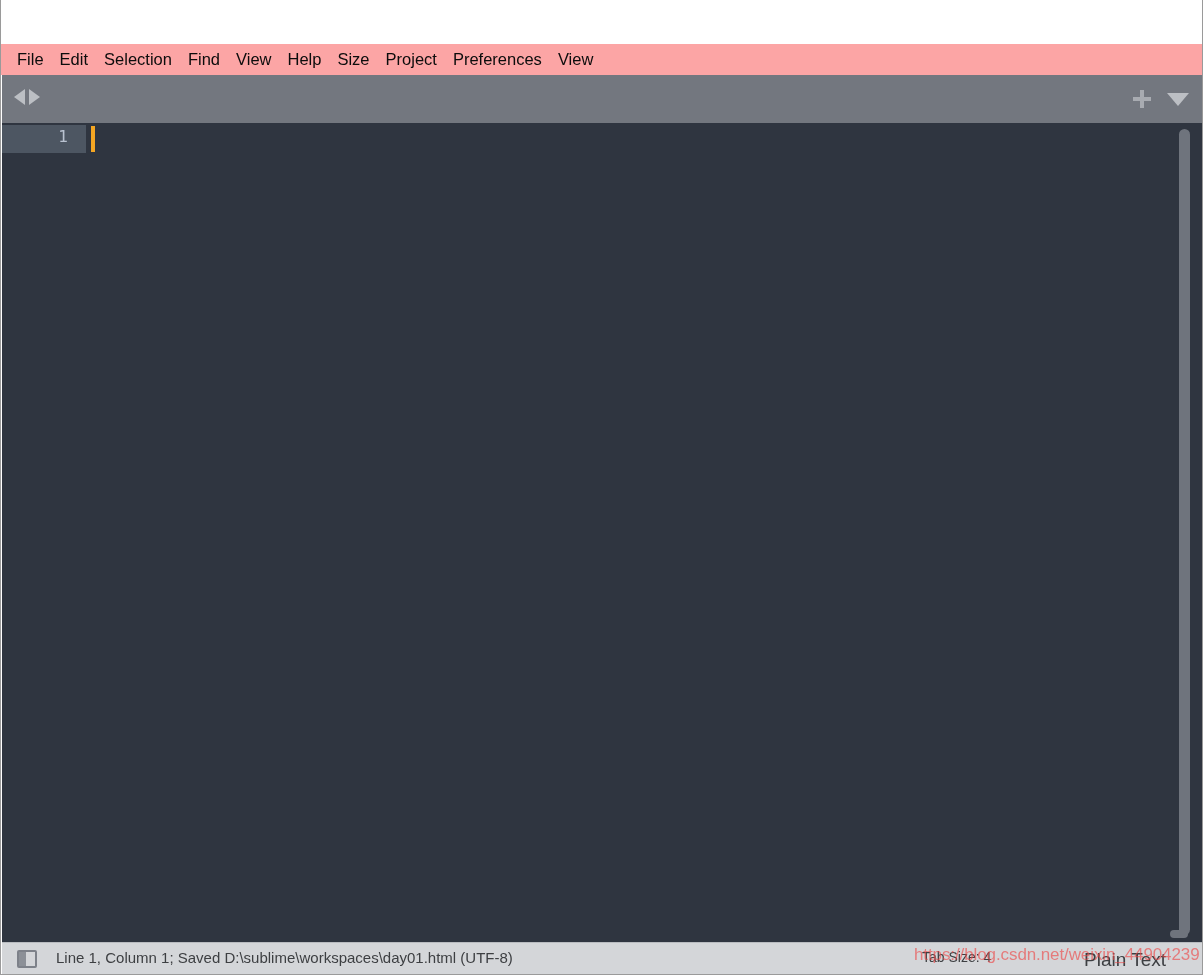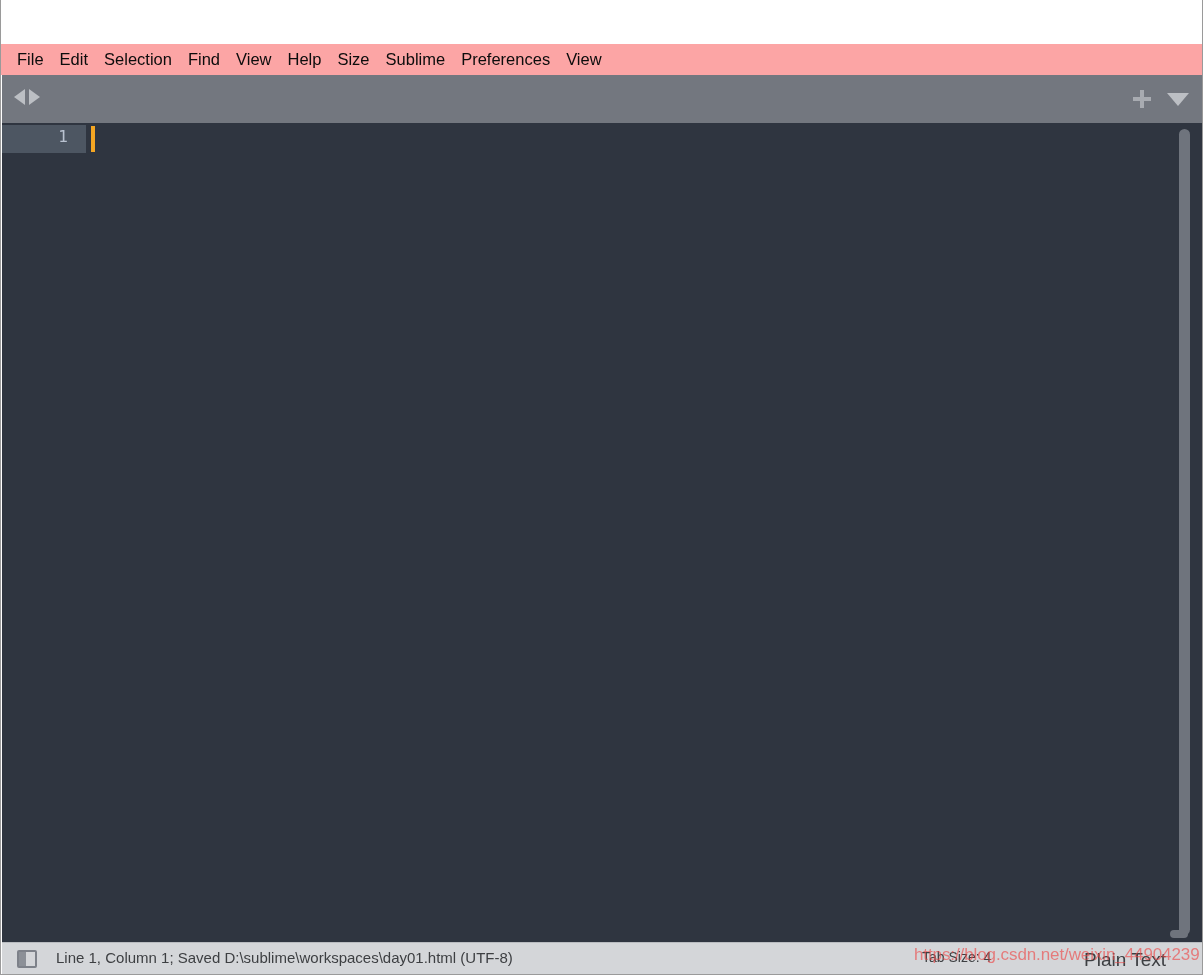--- a/index.html
+++ b/index.html
@@ -275,21 +275,21 @@
 
 
   <div class="menubar">
     <div class="menu-item">File</div>
     <div class="menu-item">Edit</div>
     <div class="menu-item">Selection</div>
     <div class="menu-item">Find</div>
     <div class="menu-item">View</div>
     <div class="menu-item">Help</div>
     <div class="menu-item">Size</div>
-    <div class="menu-item">Sublime</div>
+    <div class="menu-item">Project</div>
     <div class="menu-item">Preferences</div>
     <div class="menu-item">View</div>
   </div>
 
   <div class="tabbar">
     <div class="tab-nav">
       <div class="tri-left"></div>
       <div class="tri-right"></div>
     </div>
     <div class="tab-actions">

